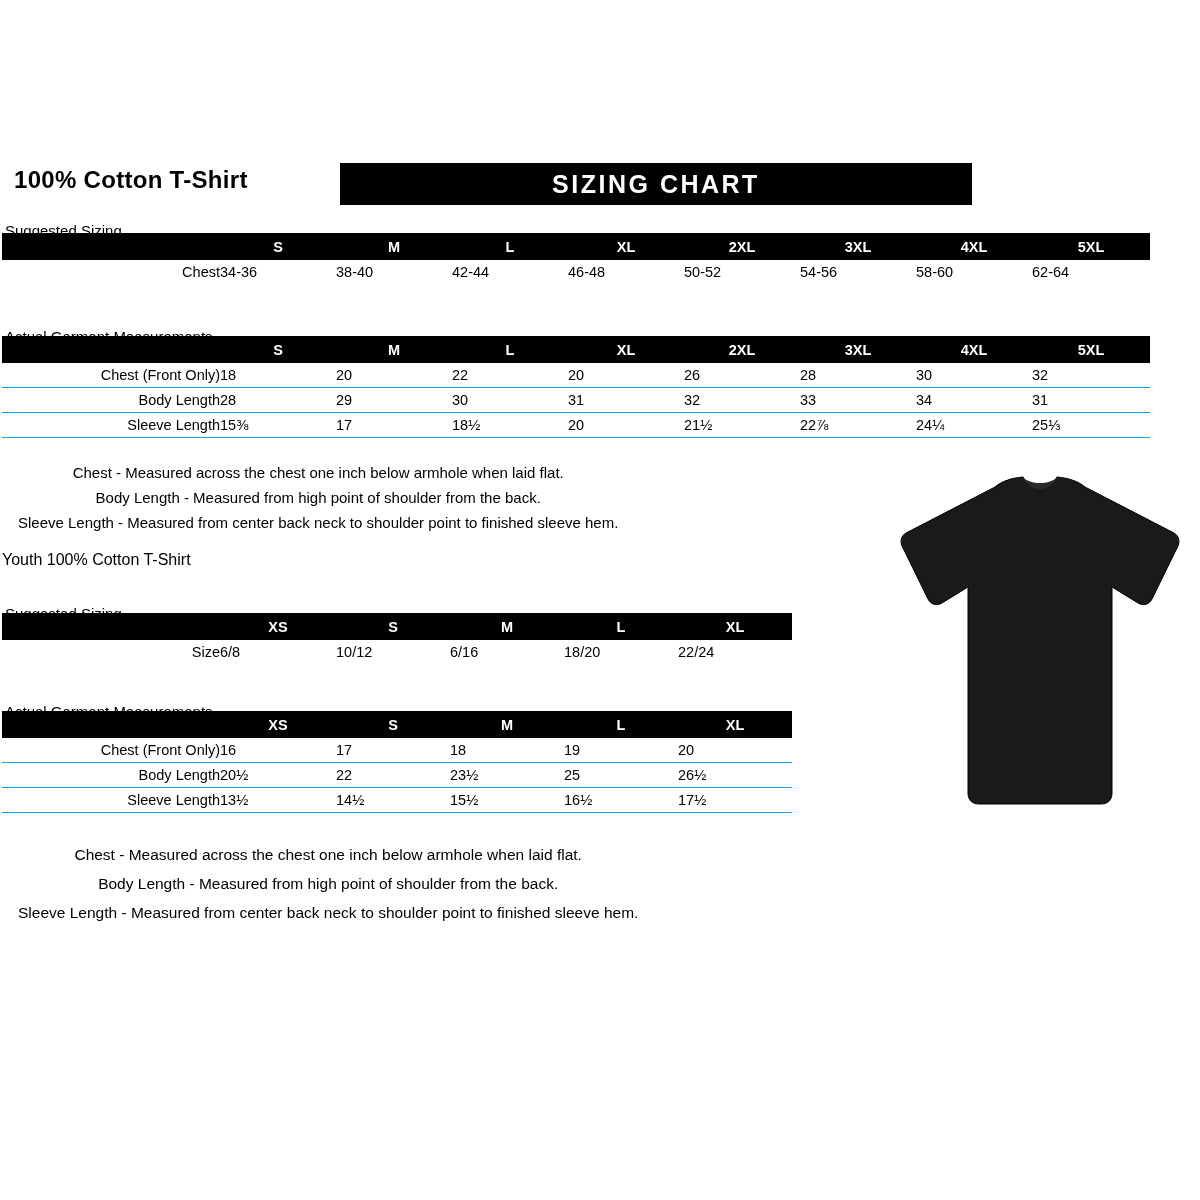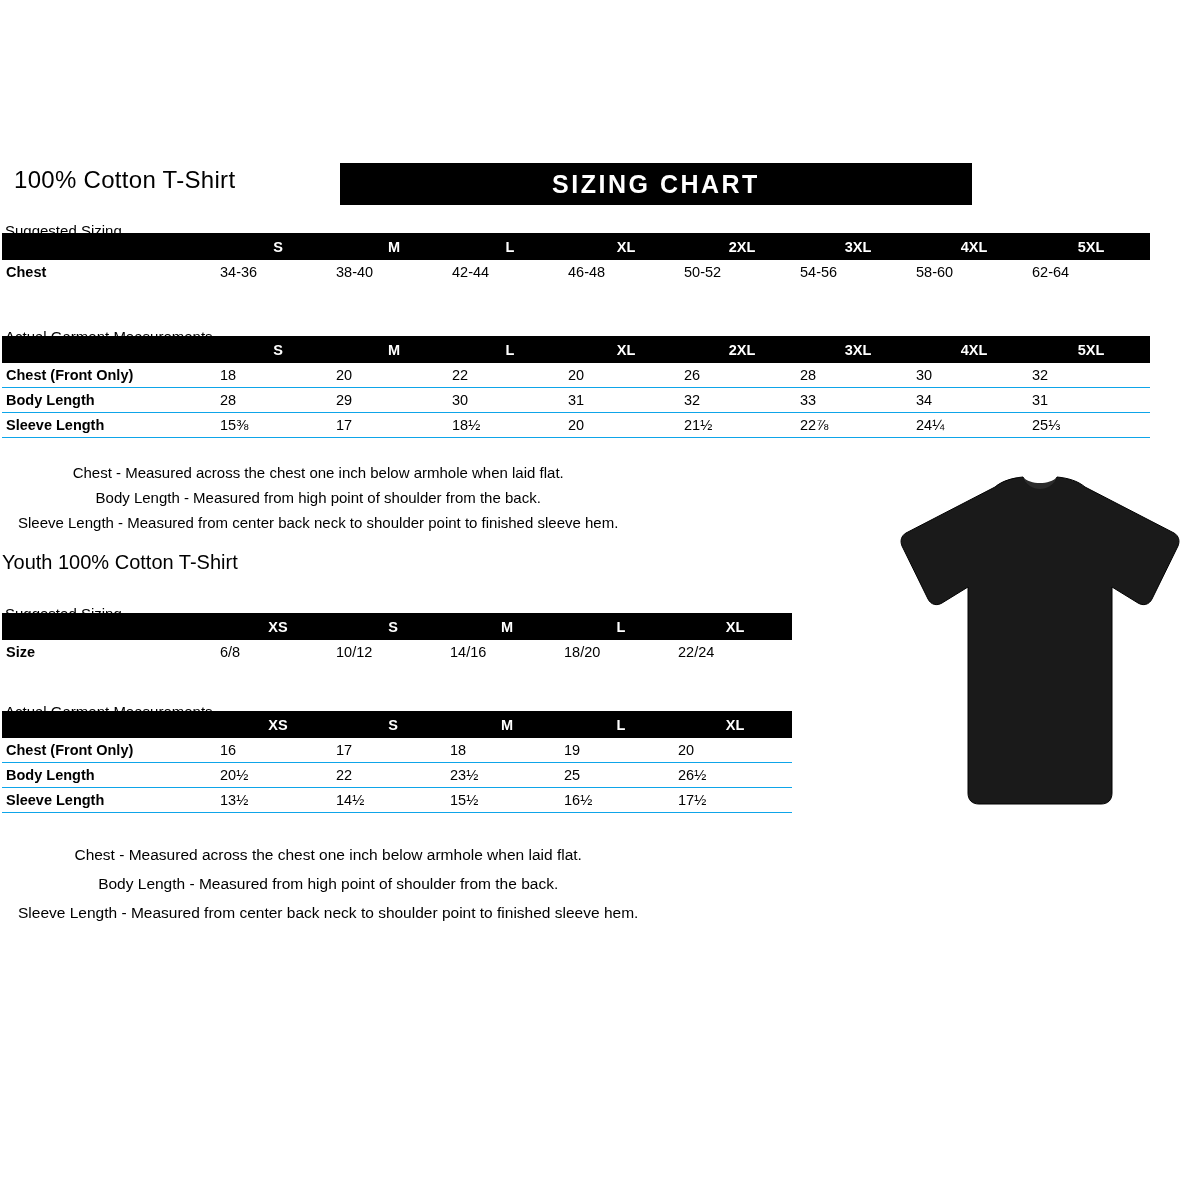--- a/index.html
+++ b/index.html
@@ -21,21 +21,21 @@
     width: 1200px;
     height: 1200px;
   }
 
   
   .adult-title {
     position: absolute;
     left: 14px;
     top: 166px;
     font-size: 24px;
-    font-weight: 400;
+    font-weight: 700;
     letter-spacing: 0.3px;
     white-space: nowrap;
   }
   .sizing-chart-banner {
     position: absolute;
     left: 340px;
     top: 163px;
     width: 632px;
     height: 42px;
     background: #000000;
@@ -56,21 +56,21 @@
     font-size: 15px;
     font-weight: 400;
     white-space: nowrap;
     margin-top: 12px;
   }
 
   .youth-title {
     position: absolute;
     left: 2px;
     top: 551px;
-    font-size: 20px;
+    font-size: 16px;
     font-weight: 400;
     white-space: nowrap;
   }
 
   
   .tbl {
     position: absolute;
     border-collapse: collapse;
     table-layout: fixed;
   }
@@ -88,22 +88,22 @@
   .hdr-row td {
     font-weight: bold;
     text-align: center;
     height: 27px;
     font-size: 14.5px;
   }
   .hdr-row td.label-cell {
     text-align: left;
   }
   .row-label {
-    text-align: left;
-    font-weight: bold;
+    text-align: right;
+    font-weight: normal;
     padding-left: 4px !important;
   }
   .cell {
     text-align: left;
   }
   .ruled tr.data-row td {
     border-bottom: 1px solid #0ea5e9;
   }
   .ruled tr.data-row:first-of-type td {
     border-top: none;
@@ -274,21 +274,21 @@
         <td>XS</td>
         <td>S</td>
         <td>M</td>
         <td>L</td>
         <td>XL</td>
       </tr>
       <tr>
         <td class="row-label">Size</td>
         <td class="cell">6/8</td>
         <td class="cell">10/12</td>
-        <td class="cell">14/16</td>
+        <td class="cell">6/16</td>
         <td class="cell">18/20</td>
         <td class="cell">22/24</td>
       </tr>
     </tbody>
   </table>
 
   <div class="sub-label" style="top:691px;">Actual Garment Measurements</div>
 
   <table class="tbl ruled" id="youth-actual">
     <colgroup>

